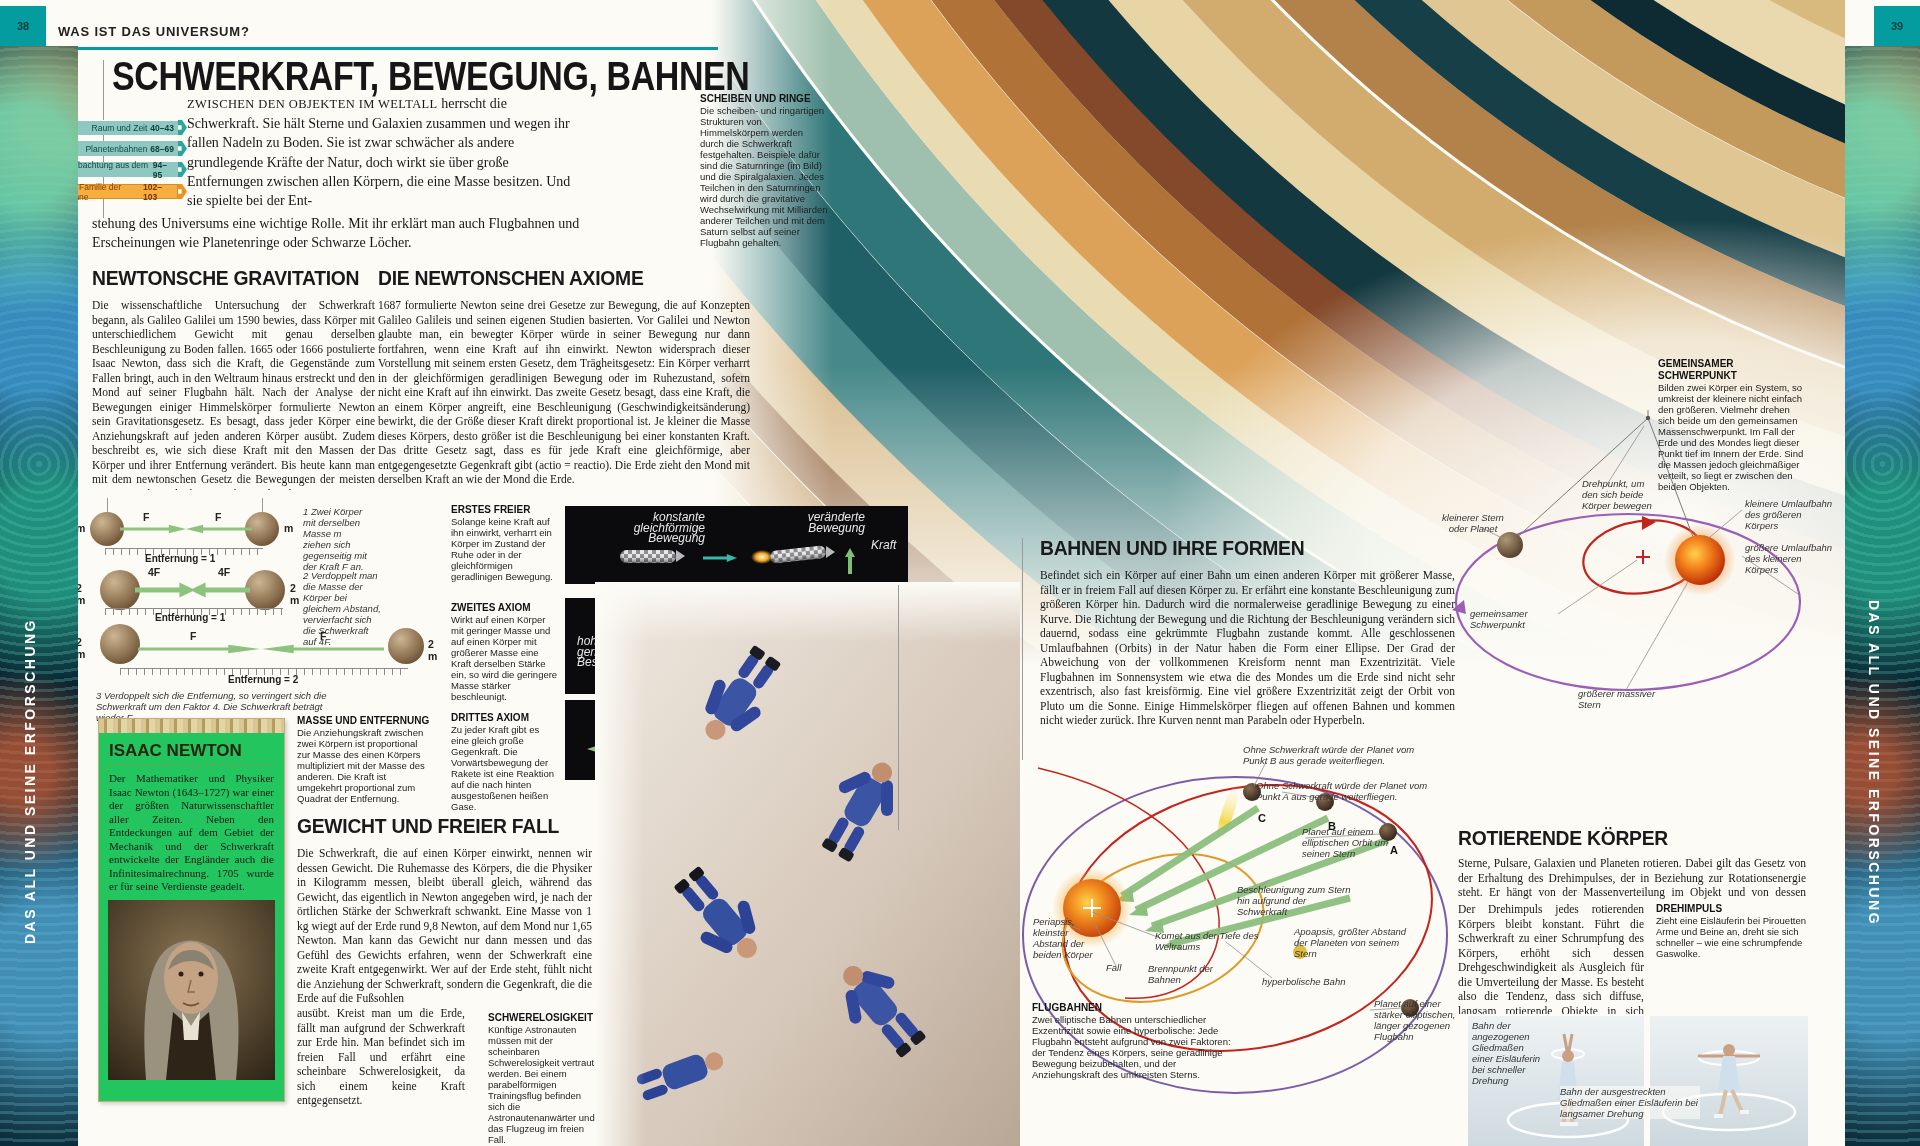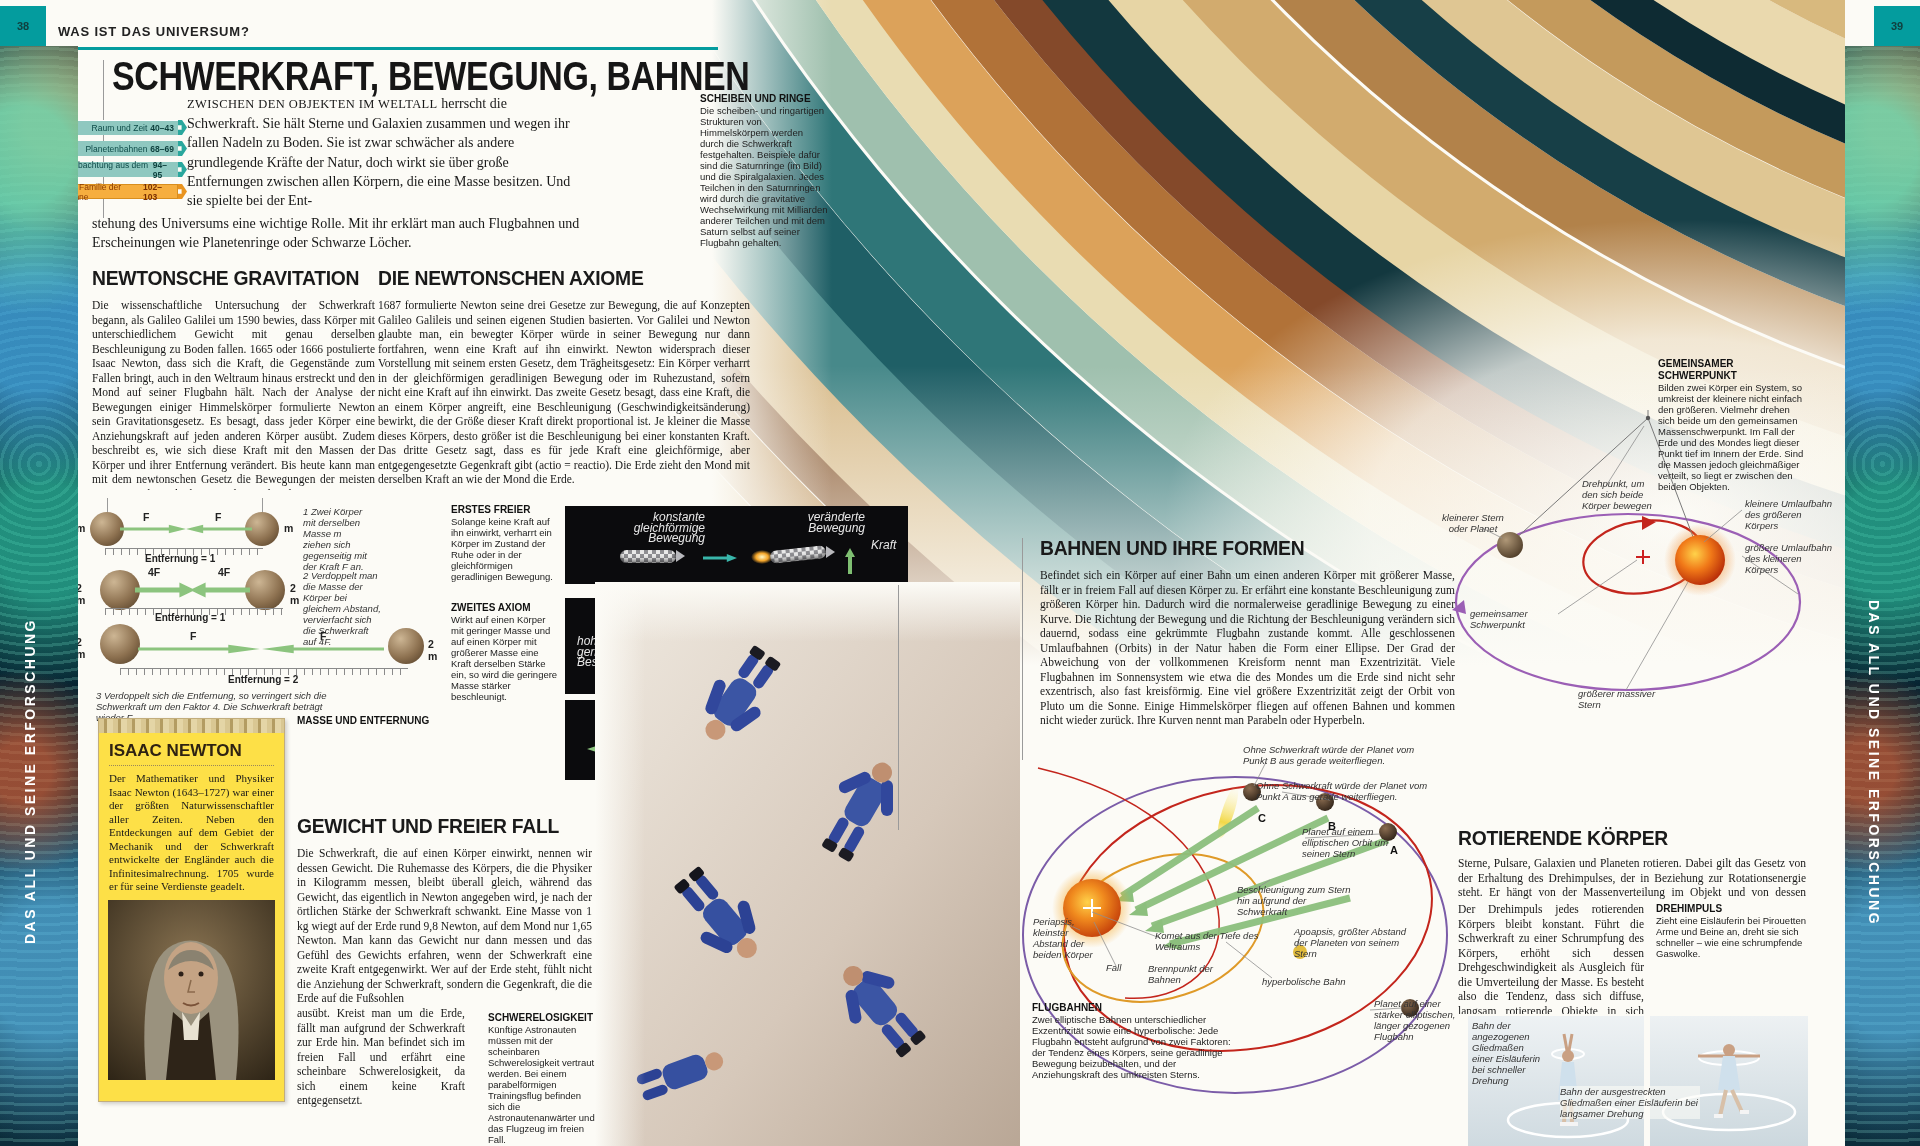--- a/index.html
+++ b/index.html
@@ -39,21 +39,21 @@
   .ar-l{position:absolute;background:#8cc47e;
         clip-path:polygon(100% 36%,26% 36%,26% 8%,0 50%,26% 92%,26% 64%,100% 64%);}
   .panel{position:absolute;background:#0b0b0d;}
   .rocket{position:absolute;height:13px;border-radius:7px;
         background:repeating-conic-gradient(#e9e9e9 0% 25%,#8e8e92 0% 50%) 0 0/8px 8px;
         box-shadow:inset 0 -3px 4px rgba(0,0,0,.45);}
   .nose{position:absolute;width:0;height:0;border-left:9px solid #b9b9bd;
         border-top:6.5px solid transparent;border-bottom:6.5px solid transparent;}
   .flame{position:absolute;border-radius:50%;
         background:radial-gradient(closest-side,#fff8c8,#f6a629 55%,rgba(244,110,20,0));}
-  .newton-box{position:absolute;background:#fde047;border:1px solid #c2ad7c;box-sizing:border-box;
+  .newton-box{position:absolute;background:#22c55e;border:1px solid #c2ad7c;box-sizing:border-box;
         box-shadow:2px 2px 4px rgba(0,0,0,.18);}
   .newton-stripe{height:14px;background:repeating-linear-gradient(90deg,#d9c793 0 5px,#b39c62 5px 8px,#e4d5a6 8px 14px);}
   .sidebar-art{position:absolute;
      background:
        radial-gradient(circle at 30% 10%, rgba(110,220,180,.85) 0 5%, transparent 16%),
        radial-gradient(circle at 72% 7%, rgba(235,120,60,.8) 0 3%, transparent 11%),
        radial-gradient(circle at 42% 26%, rgba(70,170,230,.75) 0 7%, transparent 19%),
        radial-gradient(circle at 62% 45%, rgba(50,210,170,.6) 0 9%, transparent 24%),
        radial-gradient(circle at 28% 66%, rgba(210,95,55,.7) 0 4%, transparent 14%),
        radial-gradient(circle at 66% 84%, rgba(90,185,235,.7) 0 7%, transparent 19%),
@@ -208,20 +208,24 @@
   </div>
 
   <div class="abs" style="left:451px;top:504px;width:108px">
     <div class="cap-title">ERSTES FREIER</div>
     <div class="cap-text">Solange keine Kraft auf ihn einwirkt, verharrt ein Körper im Zustand der Ruhe oder in der gleichförmigen geradlinigen Bewegung.</div>
   </div>
   <div class="abs" style="left:451px;top:602px;width:108px">
     <div class="cap-title">ZWEITES AXIOM</div>
     <div class="cap-text">Wirkt auf einen Körper mit geringer Masse und auf einen Körper mit größerer Masse eine Kraft derselben Stärke ein, so wird die geringere Masse stärker beschleunigt.</div>
   </div>
+  <div class="abs" style="left:451px;top:712px;width:108px">
+    <div class="cap-title">DRITTES AXIOM</div>
+    <div class="cap-text">Zu jeder Kraft gibt es eine gleich große Gegenkraft. Die Vorwärtsbewegung der Rakete ist eine Reaktion auf die nach hinten ausgestoßenen heißen Gase.</div>
+  </div>
 
   <div class="panel" style="left:565px;top:506px;width:343px;height:78px">
     <div class="abs lbl-w" style="left:28px;top:6px;width:112px;text-align:right">konstante gleichförmige Bewegung</div>
     <div class="abs lbl-w" style="left:212px;top:6px;width:88px;text-align:right">veränderte Bewegung</div>
     <div class="abs lbl-w" style="left:306px;top:34px">Kraft</div>
     <div class="rocket" style="left:55px;top:44px;width:56px"></div>
     <div class="nose" style="left:111px;top:44px"></div>
     <div class="abs" style="left:138px;top:48px;width:34px;height:8px;background:#39b6aa;clip-path:polygon(0 30%,70% 30%,70% 0,100% 50%,70% 100%,70% 70%,0 70%)"></div>
     <div class="flame" style="left:186px;top:44px;width:22px;height:14px"></div>
     <div class="rocket" style="left:205px;top:42px;width:56px;transform:rotate(-6deg)"></div>
@@ -244,20 +248,21 @@
     <div class="abs lbl-w" style="left:38px;top:6px;width:110px">Aktion: Ausstoßen der heißen Gase</div>
     <div class="abs lbl-w" style="left:268px;top:6px">Reaktion</div>
     <div class="ar-l" style="left:22px;top:42px;width:72px;height:14px"></div>
     <div class="flame" style="left:100px;top:40px;width:46px;height:18px"></div>
     <div class="rocket" style="left:138px;top:42px;width:60px;height:14px"></div>
     <div class="nose" style="left:198px;top:42px;border-top-width:7px;border-bottom-width:7px"></div>
   </div>
 
   <div class="abs" style="left:297px;top:715px;width:134px">
     <div class="cap-title">MASSE UND ENTFERNUNG</div>
+    <div class="cap-text">Die Anziehungskraft zwischen zwei Körpern ist proportional zur Masse des einen Körpers multipliziert mit der Masse des anderen. Die Kraft ist umgekehrt proportional zum Quadrat der Entfernung.</div>
   </div>
 
   <div class="newton-box" style="left:98px;top:718px;width:187px;height:384px">
     <div class="newton-stripe"></div>
     <div style="padding:8px 10px 4px 10px;font-size:17px;font-weight:700;color:#2e2212">ISAAC NEWTON</div>
     <div style="margin:0 10px;border-top:1px dotted #9a875a;height:2px"></div>
     <div class="serif" style="padding:4px 10px;font-size:11px;line-height:13.5px;text-align:justify">Der Mathematiker und Physiker Isaac Newton (1643–1727) war einer der größten Naturwissenschaftler aller Zeiten. Neben den Entdeckungen auf dem Gebiet der Mechanik und der Schwerkraft entwickelte der Engländer auch die Infinitesimalrechnung. 1705 wurde er für seine Verdienste geadelt.</div>
     <svg style="display:block;margin:2px auto 0" width="167" height="180" viewBox="0 0 167 180">
       <rect width="167" height="180" fill="#4a3c2c"></rect>
       <rect width="167" height="180" fill="url(#npg)"></rect>

